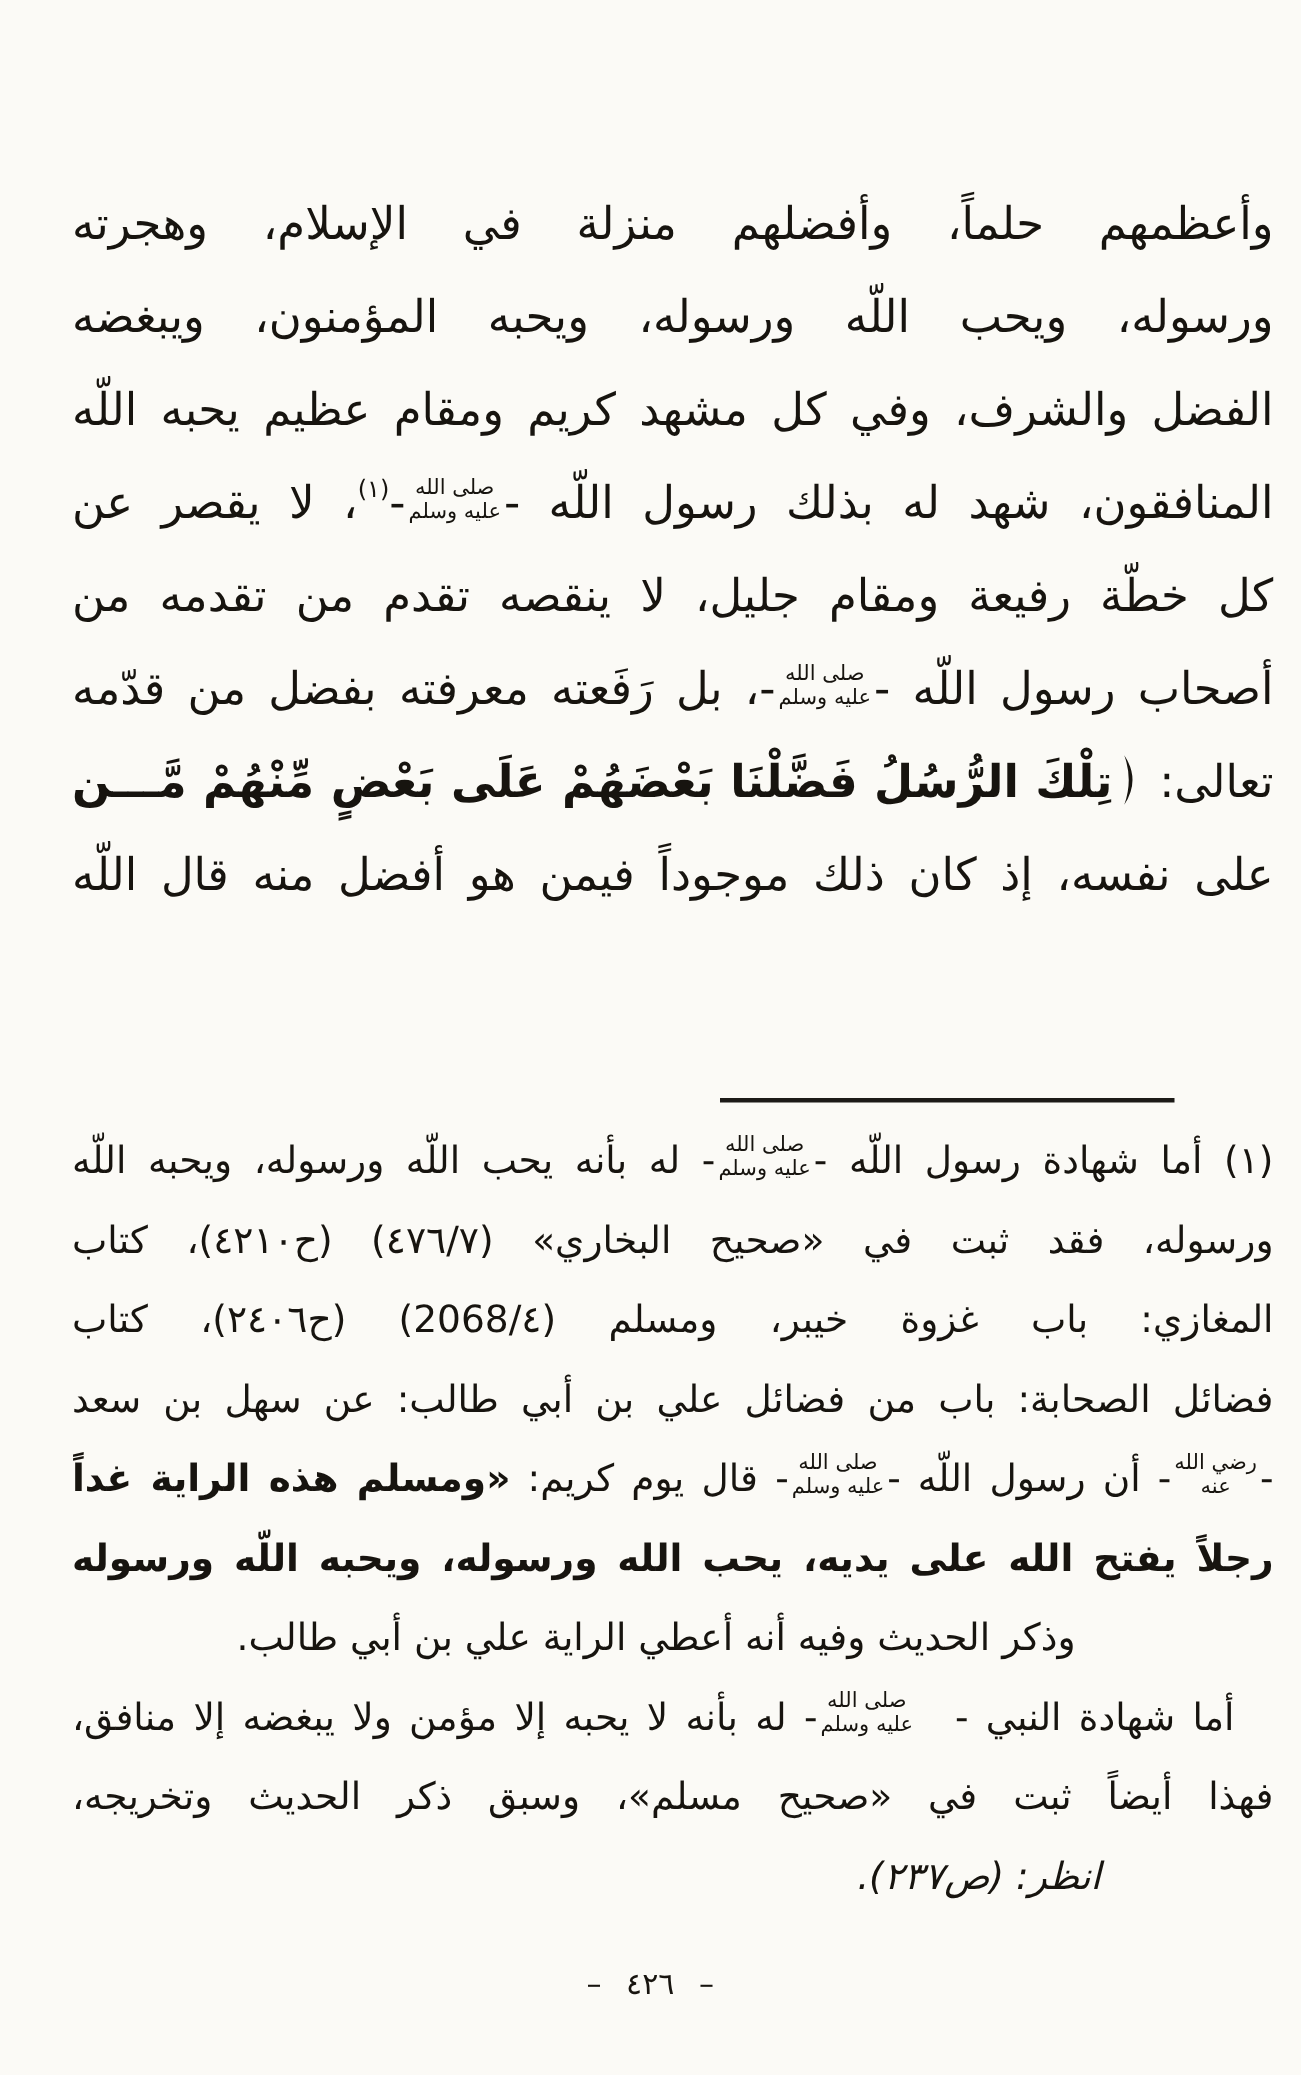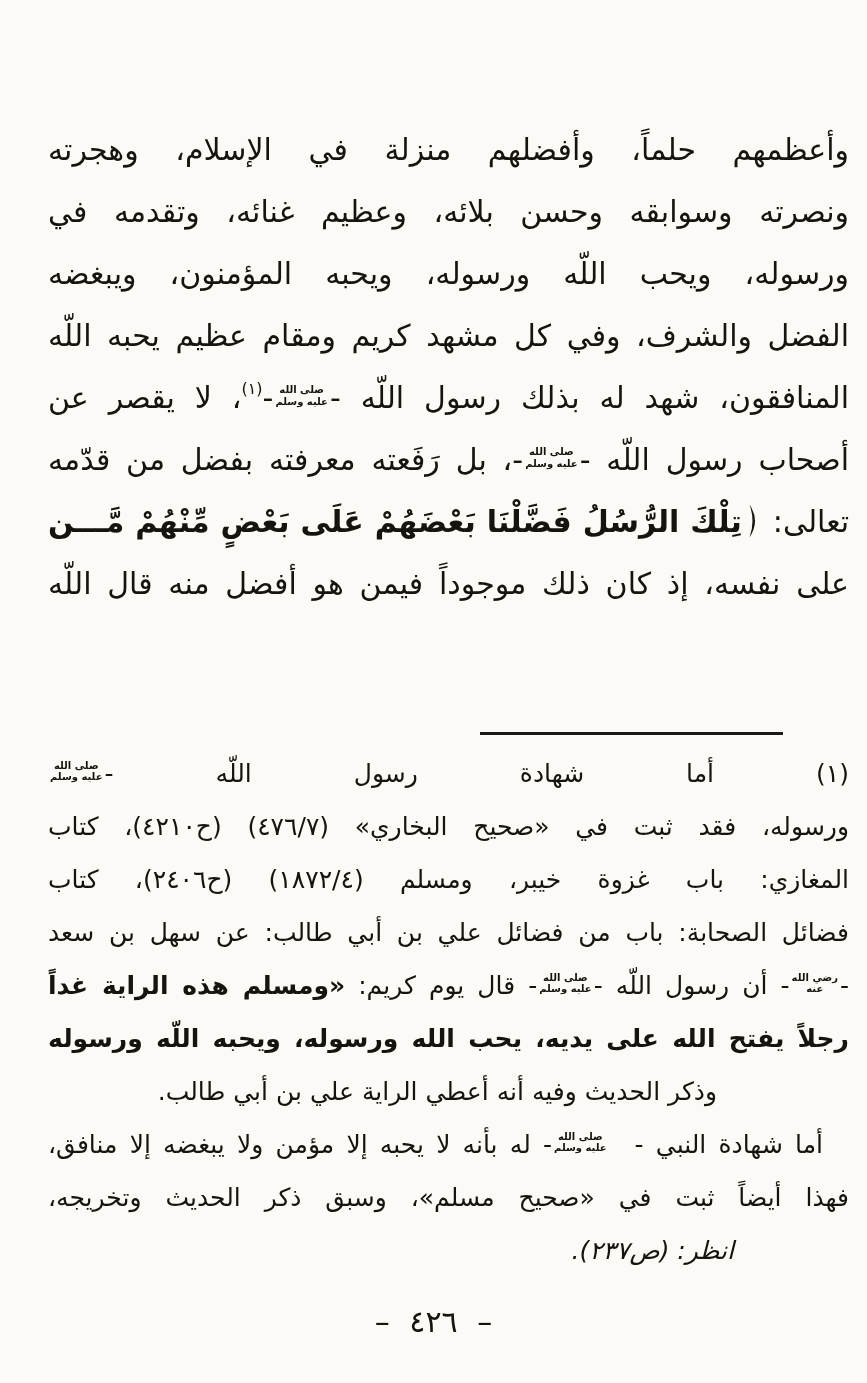--- a/index.html
+++ b/index.html
@@ -85,23 +85,23 @@
     display: inline-flex;
     flex-direction: column;
     align-items: center;
     justify-content: center;
     vertical-align: middle;
     margin: 0 2px;
     transform: translateY(-4px);
   }
   .honorific .hline {
     display: block;
-    font-size: 10px;
+    font-size: 14px;
     line-height: 1.15;
-    font-weight: bold;
+    font-weight: normal;
     white-space: nowrap;
     text-align: left;
   }
   
   .qbracket {
     display: inline-block;
     vertical-align: middle;
     margin: 0 3px 0 5px;
     transform: translateY(-3px);
   }
@@ -113,57 +113,57 @@
   .qbracket path { fill: #17140f; }
   
   .page-number {
     position: absolute;
     top: 1298px;
     left: 0;
     right: 0;
     height: 48px;
     line-height: 48px;
     text-align: center;
-    font-size: 30px;
+    font-size: 20px;
     word-spacing: 10px;
   }
 </style>
 </head>
 <body style="background: rgb(251, 250, 246);">
 
 <div class="page" style="color: rgb(23, 20, 15);">
 
   <div class="main-text">
       <div class="tline"><span>وأعظمهم حلماً، وأفضلهم منزلة في الإسلام، وهجرته</span></div>
-      <div class="tline"><span>ونصرته وسوابقه وحسن بلائه، وعظيم غنائه، وتقدمه في</span></div>
       <div class="tline"><span>ورسوله، ويحب اللّه ورسوله، ويحبه المؤمنون، ويبغضه</span></div>
       <div class="tline"><span>الفضل والشرف، وفي كل مشهد كريم ومقام عظيم يحبه اللّه</span></div>
       <div class="tline"><span>المنافقون، شهد له بذلك رسول اللّه -</span><span class="honorific">
           <span class="hline">صلى الله</span>
           <span class="hline">عليه وسلم</span>
         </span><span>-</span><sup class="fnref">(١)</sup><span>، لا يقصر عن</span></div>
+      <div class="tline"><span>كل خطّة رفيعة ومقام جليل، لا ينقصه تقدم من تقدمه من</span></div>
       <div class="tline"><span>أصحاب رسول اللّه -</span><span class="honorific">
           <span class="hline">صلى الله</span>
           <span class="hline">عليه وسلم</span>
         </span><span>-، بل رَفَعته معرفته بفضل من قدّمه</span></div>
       <div class="tline"><span>تعالى: </span><span class="qbracket"><svg viewBox="0 0 13 36">
             <path d="M2.5 1.5 Q13.5 18 2.5 34.5 Q8.5 18 2.5 1.5 Z"></path>
           </svg></span><span class="bold">تِلْكَ الرُّسُلُ فَضَّلْنَا بَعْضَهُمْ عَلَى بَعْضٍ مِّنْهُمْ مَّـــن</span></div>
       <div class="tline"><span>على نفسه، إذ كان ذلك موجوداً فيمن هو أفضل منه قال اللّه</span></div>
     </div>
 
   <div class="footnote-separator"></div>
 
   <div class="footnote-text">
       <div class="tline"><span>(١) أما شهادة رسول اللّه -</span><span class="honorific">
           <span class="hline">صلى الله</span>
           <span class="hline">عليه وسلم</span>
-        </span></div>
+        </span><span>- له بأنه يحب اللّه ورسوله، ويحبه اللّه</span></div>
       <div class="tline"><span>ورسوله، فقد ثبت في «صحيح البخاري» (٤٧٦/٧) (ح٤٢١٠)، كتاب</span></div>
-      <div class="tline"><span>المغازي: باب غزوة خيبر، ومسلم (١٨٧٢/٤) (ح٢٤٠٦)، كتاب</span></div>
+      <div class="tline"><span>المغازي: باب غزوة خيبر، ومسلم (2068/٤) (ح٢٤٠٦)، كتاب</span></div>
       <div class="tline"><span>فضائل الصحابة: باب من فضائل علي بن أبي طالب: عن سهل بن سعد</span></div>
       <div class="tline"><span>-</span><span class="honorific">
           <span class="hline">رضي الله</span>
           <span class="hline">عنه</span>
         </span><span>- أن رسول اللّه -</span><span class="honorific">
           <span class="hline">صلى الله</span>
           <span class="hline">عليه وسلم</span>
         </span><span>- قال يوم كريم: </span><span class="bold">«ومسلم هذه الراية غداً</span></div>
       <div class="tline"><span class="bold">رجلاً يفتح الله على يديه، يحب الله ورسوله، ويحبه اللّه ورسوله ...»</span></div>
       <div class="tline end"><span>وذكر الحديث وفيه أنه أعطي الراية علي بن أبي طالب.</span></div>

